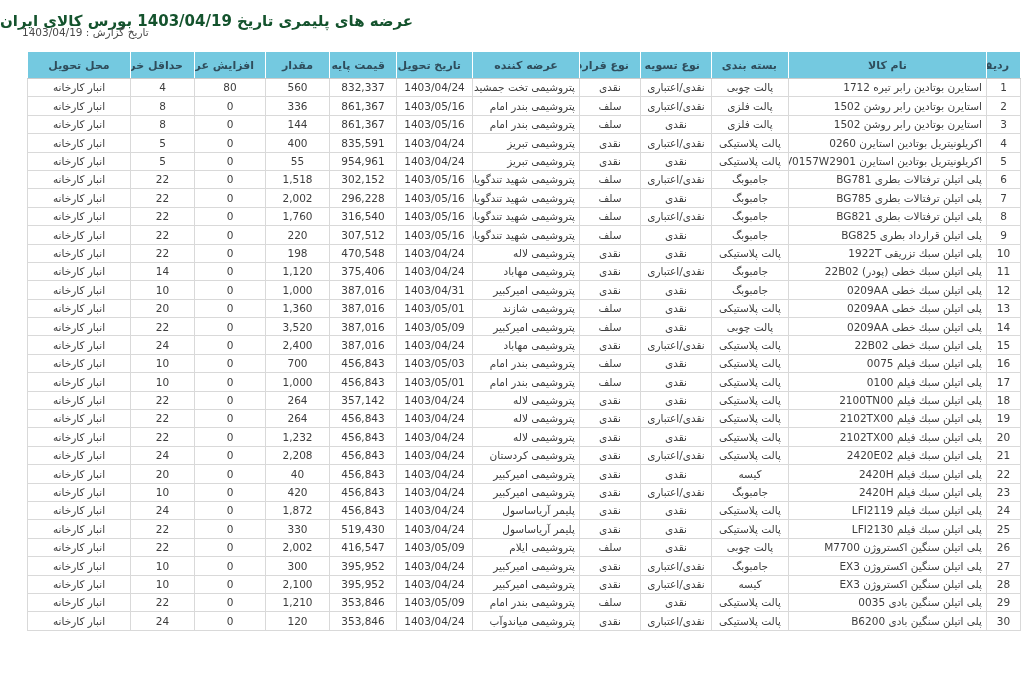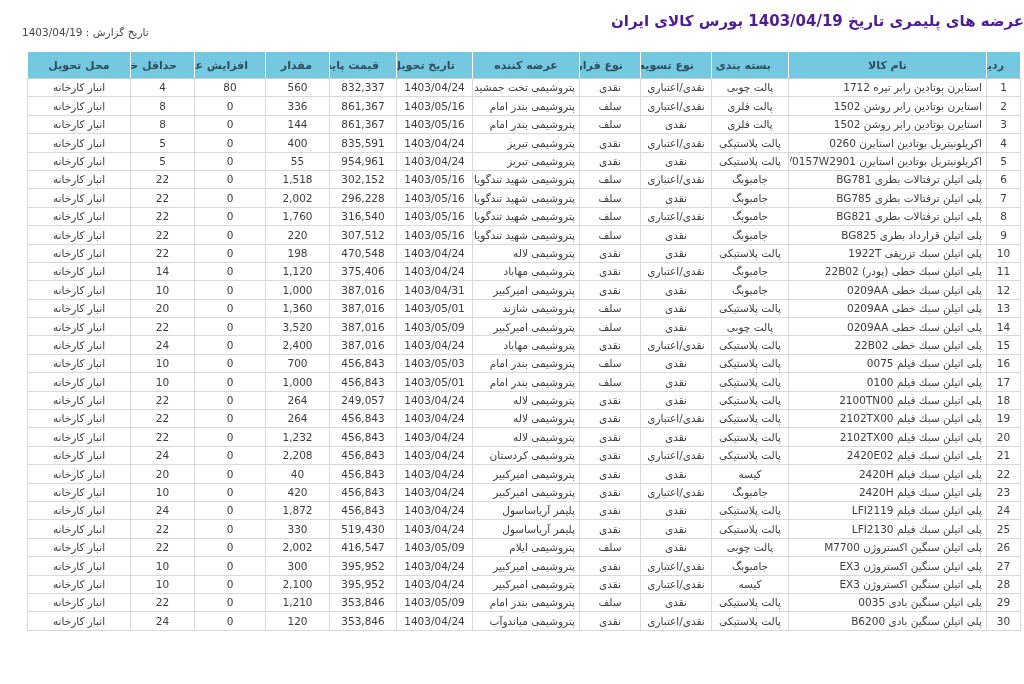--- a/index.html
+++ b/index.html
@@ -10,25 +10,25 @@
     height: 684px;
     background: #ffffff;
     font-family: "DejaVu Sans", "Liberation Sans", sans-serif;
     overflow: hidden;
   }
   .page-title {
     position: absolute;
     top: 12px;
     left: 0;
     right: 0;
-    text-align: right;
+    text-align: left;
     direction: rtl;
     font-size: 15px;
     font-weight: bold;
-    color: #4c1d95;
+    color: #14532d;
   }
   .report-date {
     position: absolute;
     top: 26px;
     left: 10px;
     direction: rtl;
     font-size: 10.5px;
     color: #4a4a4a;
     margin-left: 12px;
   }
@@ -44,37 +44,37 @@
   table.offers th {
     background: #74c9e0;
     color: #2f4d5c;
     font-size: 11px;
     font-weight: bold;
     height: 27px;
     text-align: center;
     vertical-align: middle;
     border: 1px solid #ffffff;
     border-bottom: 1px solid #cccccc;
-    padding: 0 17px;
+    padding: 0 11px;
     overflow: hidden;
     white-space: nowrap;
   }
   table.offers td {
     font-size: 10.5px;
     color: #3d3d3d;
     height: 18.4px;
     line-height: 1;
     text-align: center;
     vertical-align: middle;
     border: 1px solid #d9d9d9;
     padding: 0 4px;
     overflow: hidden;
     white-space: nowrap;
   }
-  table.offers td.ta-start { text-align: right; border-radius: 8px; }
+  table.offers td.ta-start { text-align: right; }
 </style>
 </head>
 <body>
 
 <div class="page">
   <div class="page-title">عرضه های پلیمری تاریخ  1403/04/19  بورس کالای ایران</div>
   <div class="report-date">تاریخ گزارش : 1403/04/19</div>
 
   <table class="offers" dir="rtl">
     <colgroup>
@@ -347,21 +347,21 @@
           <td>انبار کارخانه</td>
         </tr>
         <tr>
           <td>18</td>
           <td class="ta-start">پلی اتیلن سبك فیلم 2100TN00</td>
           <td>پالت پلاستیکی</td>
           <td>نقدی</td>
           <td>نقدی</td>
           <td class="ta-start">پتروشیمی لاله</td>
           <td>1403/04/24</td>
-          <td>249,057</td>
+          <td>357,142</td>
           <td>264</td>
           <td>0</td>
           <td>22</td>
           <td>انبار کارخانه</td>
         </tr>
         <tr>
           <td>19</td>
           <td class="ta-start">پلی اتیلن سبك فیلم 2102TX00</td>
           <td>پالت پلاستیکی</td>
           <td>نقدی/اعتباری</td>

